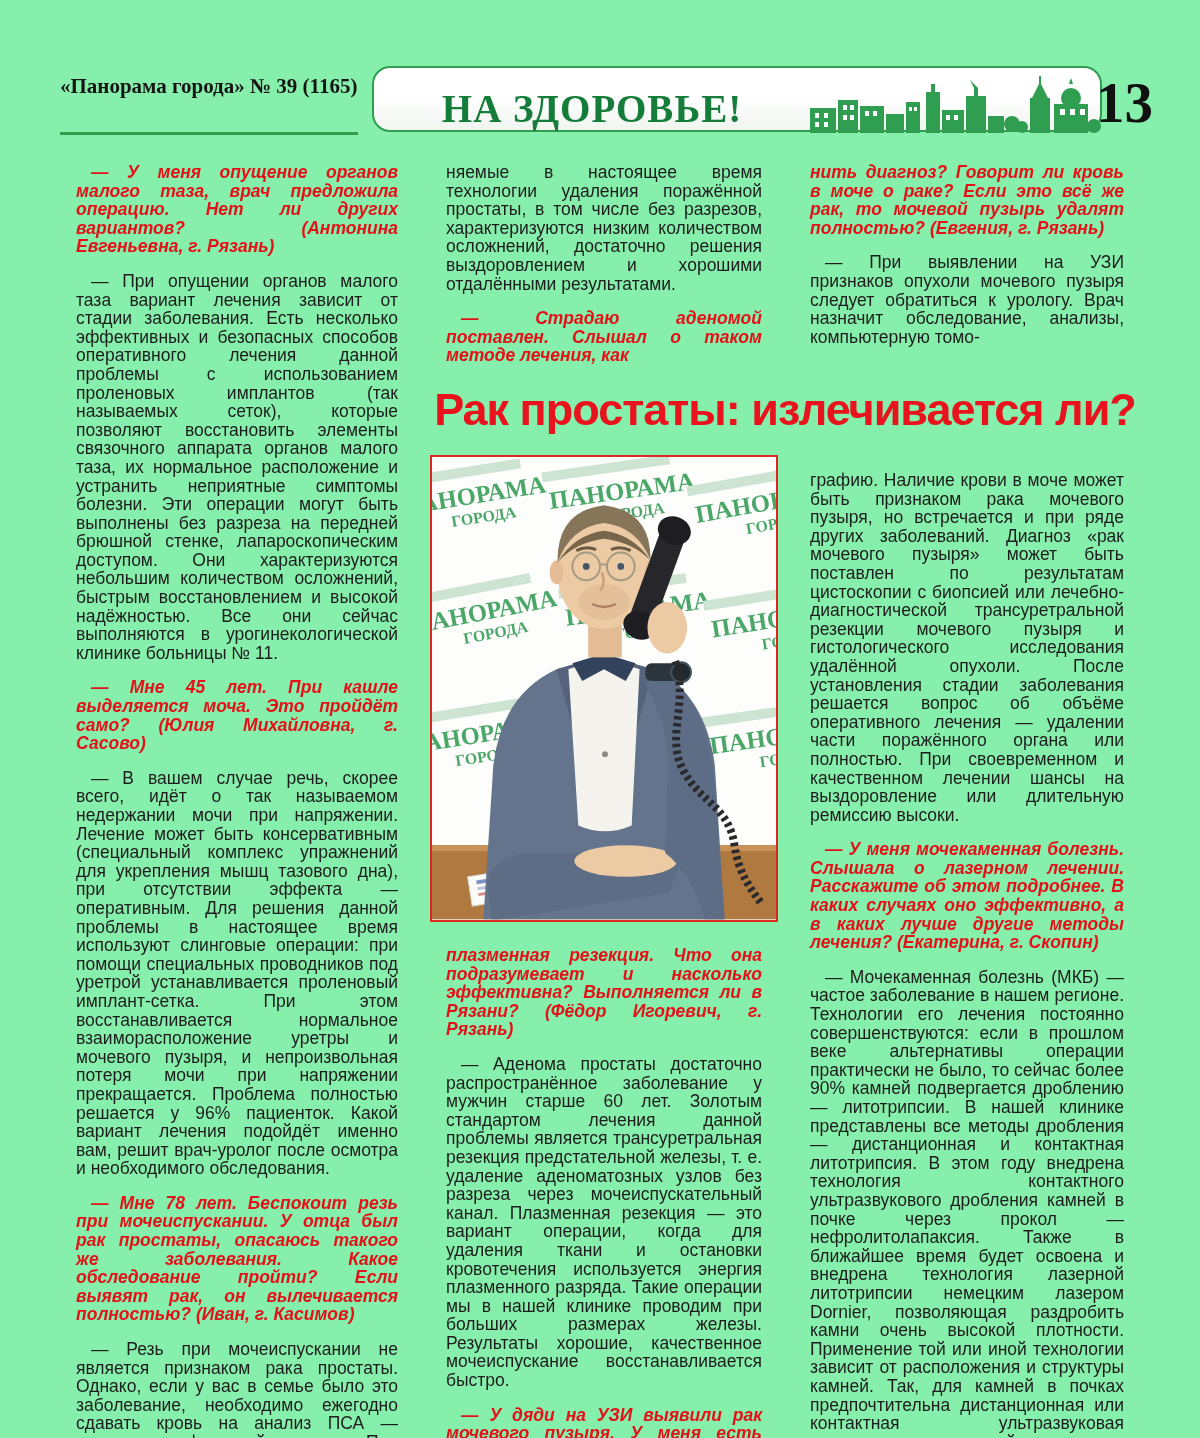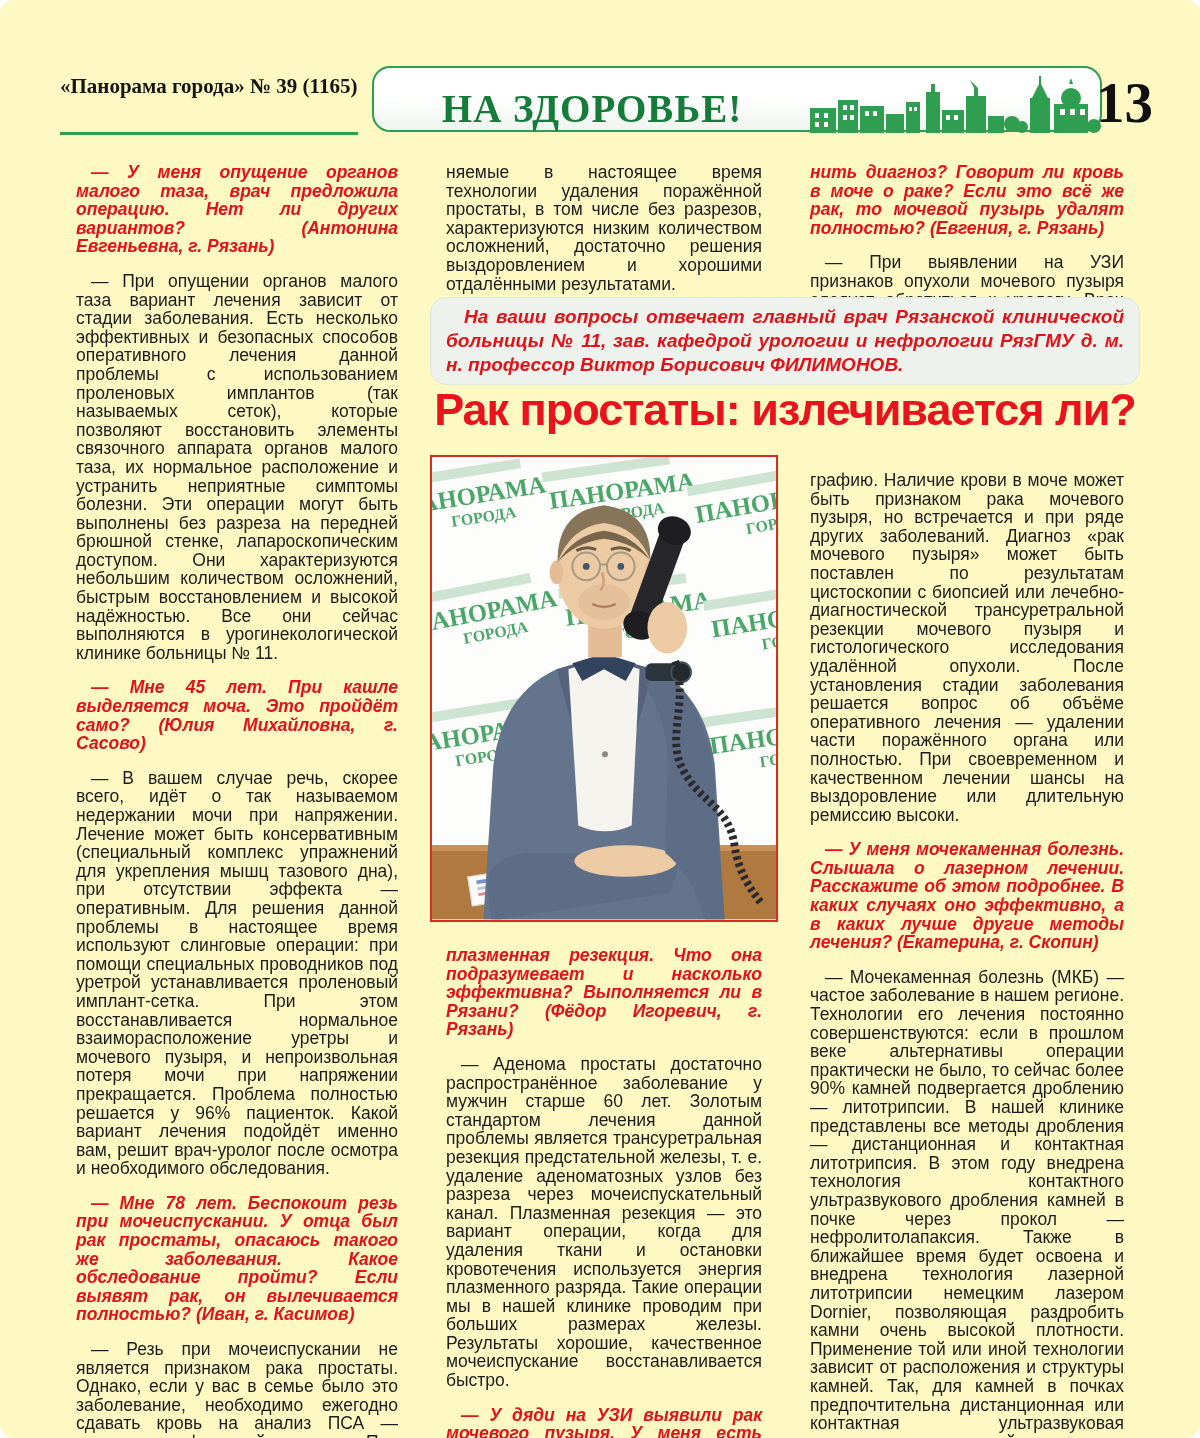--- a/index.html
+++ b/index.html
@@ -1,17 +1,17 @@
 <!DOCTYPE html>
 <html lang="ru"><head>
 <meta charset="utf-8">
 <style>
   html,body{margin:0;padding:0;background:#ffffff;}
-  .page{position:relative;width:1200px;height:1438px;background:#fef9c3;overflow:hidden;
-        font-family:"Liberation Sans",sans-serif;color:#1d1d1d;border-radius:14px;}
+  .page{position:relative;width:1200px;height:1438px;background:#86efac;overflow:hidden;
+        font-family:"Liberation Sans",sans-serif;color:#1d1d1d;}
 
   
   .masthead-left{position:absolute;left:60px;top:73px;width:310px;
     font-family:"Liberation Serif",serif;font-weight:bold;font-size:21px;line-height:27px;color:#151515;}
   .masthead-rule{position:absolute;left:60px;top:132px;width:298px;height:3px;background:#2e9e4f;}
   .header-box{position:absolute;left:372px;top:66px;width:730px;height:66px;box-sizing:border-box;
     border:2px solid #2e9e4f;border-radius:18px;
     background:linear-gradient(180deg,#ffffff 45%,#f0f5f0 100%);}
   .header-title{position:absolute;left:372px;top:86px;width:440px;text-align:center;
     font-family:"Liberation Serif",serif;font-weight:bold;font-size:39px;letter-spacing:1px;color:#157c3a;}
@@ -115,23 +115,20 @@
   <div class="col col2top">
     <p class="a cont">няемые в настоящее время технологии удаления поражённой простаты, в том числе без разрезов, характеризуются низким количеством осложнений, достаточно решения выздоровлением и хорошими отдалёнными результатами.</p>
     <p class="q">— Страдаю аденомой поставлен. Слышал о таком методе лечения, как</p>
   </div>
 
   <div class="col col3top">
     <p class="q cont">нить диагноз? Говорит ли кровь в моче о раке? Если это всё же рак, то мочевой пузырь удалят полностью? (Евгения, г. Рязань)</p>
     <p class="a">— При выявлении на УЗИ признаков опухоли мочевого пузыря следует обратиться к урологу. Врач назначит обследование, анализы, компьютерную томо-</p>
   </div>
 
-  <div class="intro-box">
-    <p>На ваши вопросы отвечает главный врач Рязанской клинической больницы № 11, зав. кафедрой урологии и нефрологии РязГМУ д. м. н. профессор Виктор Борисович ФИЛИМОНОВ.</p>
-  </div>
 
   <div class="headline">Рак простаты: излечивается ли?</div>
 
   <div class="photo">
     <svg viewBox="0 0 348 467">
       <defs>
         <g id="logo">
           <rect x="-4" y="-38" width="130" height="10" fill="#cde4d2"></rect>
           <text x="0" y="0" font-family="Liberation Serif, serif" font-weight="bold" font-size="25" fill="#4aa768">ПАНОРАМА</text>
           <text x="48" y="20" font-family="Liberation Serif, serif" font-weight="bold" font-size="16" fill="#4aa768">ГОРОДА</text>

